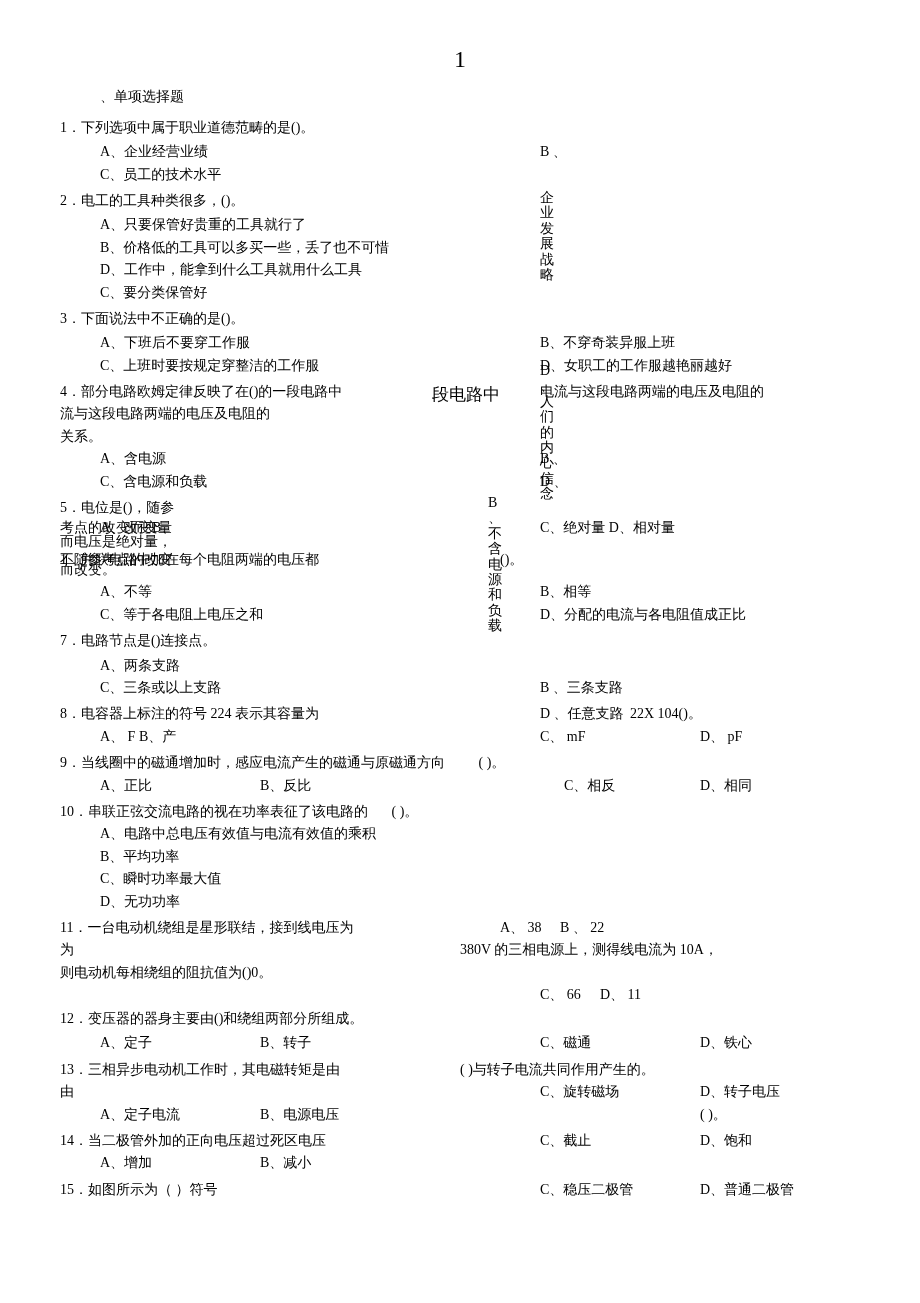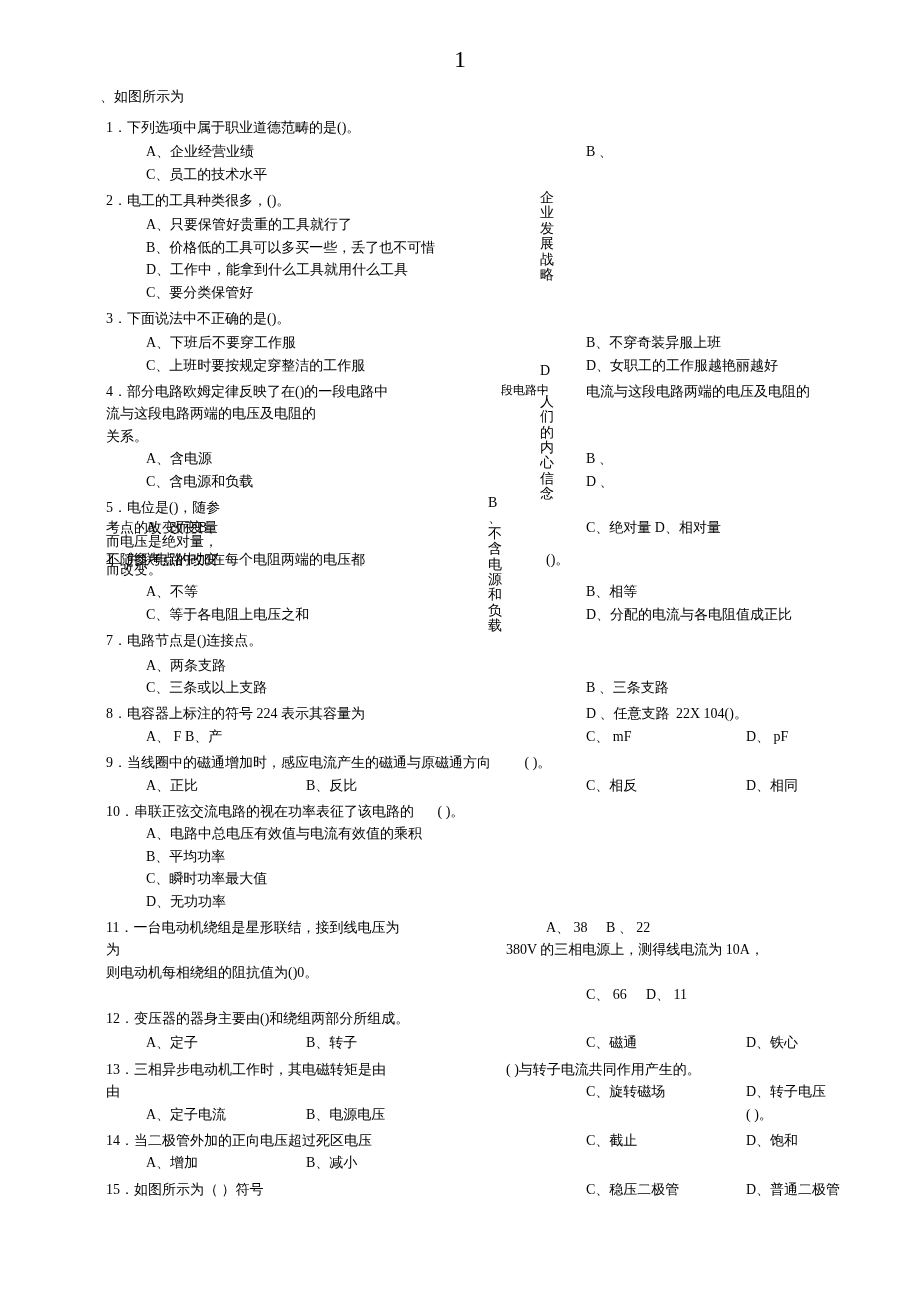--- a/index.html
+++ b/index.html
@@ -18,38 +18,37 @@
     font-family: serif;
     margin-bottom: 8px;
   }
   .section-title {
     margin-left: 40px;
     margin-bottom: 8px;
   }
   .question {
     margin-bottom: 4px;
     position: relative;
-    margin-left: 46px;
   }
   .q-text {
     margin-bottom: 2px;
   }
   .row {
     position: relative;
   }
   .indent {
     margin-left: 40px;
   }
 </style>
 </head>
 <body>
 
 <div class="page-number">1</div>
 
-<div class="section-title">、如图所示为</div>
+<div class="section-title">、单项选择题</div>
 
 <div class="question">
   <div class="q-text">1．下列选项中属于职业道德范畴的是()。</div>
   <div class="row">
     <span class="indent">A、企业经营业绩</span>
     <span style="position:absolute;left:480px">B 、</span>
   </div>
   <div class="row">
     <span class="indent">C、员工的技术水平</span>
   </div>
@@ -79,21 +78,21 @@
   </div>
   <div class="row">
     <span class="indent">C、上班时要按规定穿整洁的工作服</span>
     <span style="position:absolute;left:480px">D、女职工的工作服越艳丽越好</span>
   </div>
 </div>
 
 <div class="question">
   <div class="row">
     <span>4．部分电路欧姆定律反映了在()的一段电路中</span>
-    <span style="position:absolute;left:395px;font-size:12px">段电路中</span>
+    <span style="position:absolute;left:372px;font-size:17px">段电路中</span>
     <span style="position:absolute;left:480px">电流与这段电路两端的电压及电阻的</span>
   </div>
   <div>流与这段电路两端的电压及电阻的</div>
   <div>关系。</div>
   <div class="row">
     <span class="indent">A、含电源</span>
     <span style="position:absolute;left:480px">B 、</span>
   </div>
   <div class="row">
     <span class="indent">C、含电源和负载</span>
@@ -156,21 +155,21 @@
 </div>
 
 <div class="question">
   <div class="row">
     <span>9．当线圈中的磁通增加时，感应电流产生的磁通与原磁通方向</span>
     <span style="margin-left:30px">(      )。</span>
   </div>
   <div class="row">
     <span class="indent">A、正比</span>
     <span style="position:absolute;left:200px">B、反比</span>
-    <span style="position:absolute;left:480px">C、相反</span>
+    <span style="position:absolute;left:504px">C、相反</span>
     <span style="position:absolute;left:640px">D、相同</span>
   </div>
 </div>
 
 <div class="question">
   <div class="row">
     <span>10．串联正弦交流电路的视在功率表征了该电路的</span>
     <span style="margin-left:20px">(     )。</span>
   </div>
   <div class="indent">A、电路中总电压有效值与电流有效值的乘积</div>

